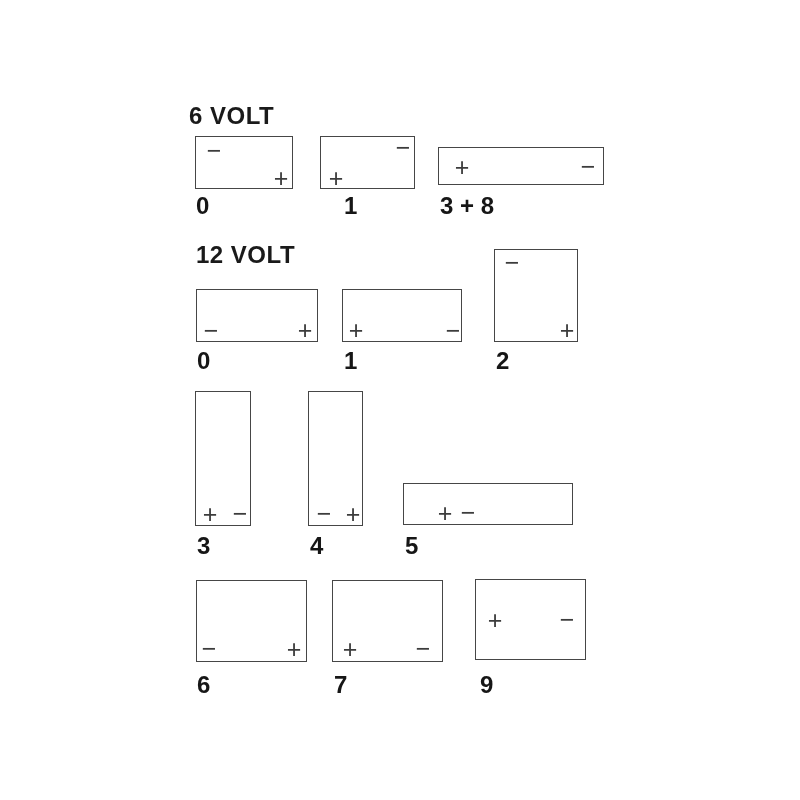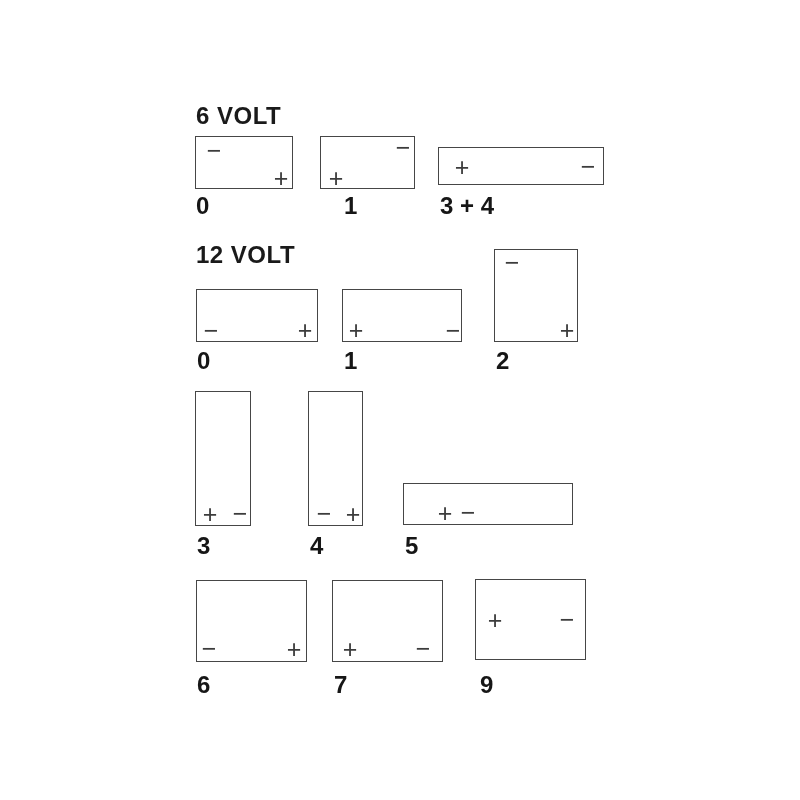--- a/index.html
+++ b/index.html
@@ -46,39 +46,39 @@
     color: #161616;
     line-height: 1;
     white-space: nowrap;
   }
 </style>
 </head>
 <body>
 
 <div id="canvas">
 
-  <div class="section-title" style="left:196px; top:104px;text-align:right;">6 VOLT</div>
+  <div class="section-title" style="left:189px; top:104px;text-align:right;">6 VOLT</div>
 
   <div class="battery-box" style="left:195px; top:136px; width:98px; height:53px;">
     <span class="terminal" style="left:18px; top:13px;">−</span>
     <span class="terminal" style="left:85px; top:41px;">+</span>
   </div>
   <div class="battery-label" style="left:196px; top:194px;">0</div>
 
   <div class="battery-box" style="left:320px; top:136px; width:95px; height:53px;">
     <span class="terminal" style="left:82px; top:10px;">−</span>
     <span class="terminal" style="left:15px; top:41px;">+</span>
   </div>
   <div class="battery-label" style="left:344px; top:194px;">1</div>
 
   <div class="battery-box" style="left:438px; top:147px; width:166px; height:38px;">
     <span class="terminal" style="left:23px; top:19px;">+</span>
     <span class="terminal" style="left:149px; top:18px;">−</span>
   </div>
-  <div class="battery-label" style="left:440px; top:194px;">3 + 4</div>
+  <div class="battery-label" style="left:440px; top:194px;">3 + 8</div>
 
   <div class="section-title" style="left:196px; top:243px;">12 VOLT</div>
 
   <div class="battery-box" style="left:196px; top:289px; width:122px; height:53px;">
     <span class="terminal" style="left:14px; top:40px;">−</span>
     <span class="terminal" style="left:108px; top:40px;">+</span>
   </div>
   <div class="battery-label" style="left:197px; top:349px;">0</div>
 
   <div class="battery-box" style="left:342px; top:289px; width:120px; height:53px;">

